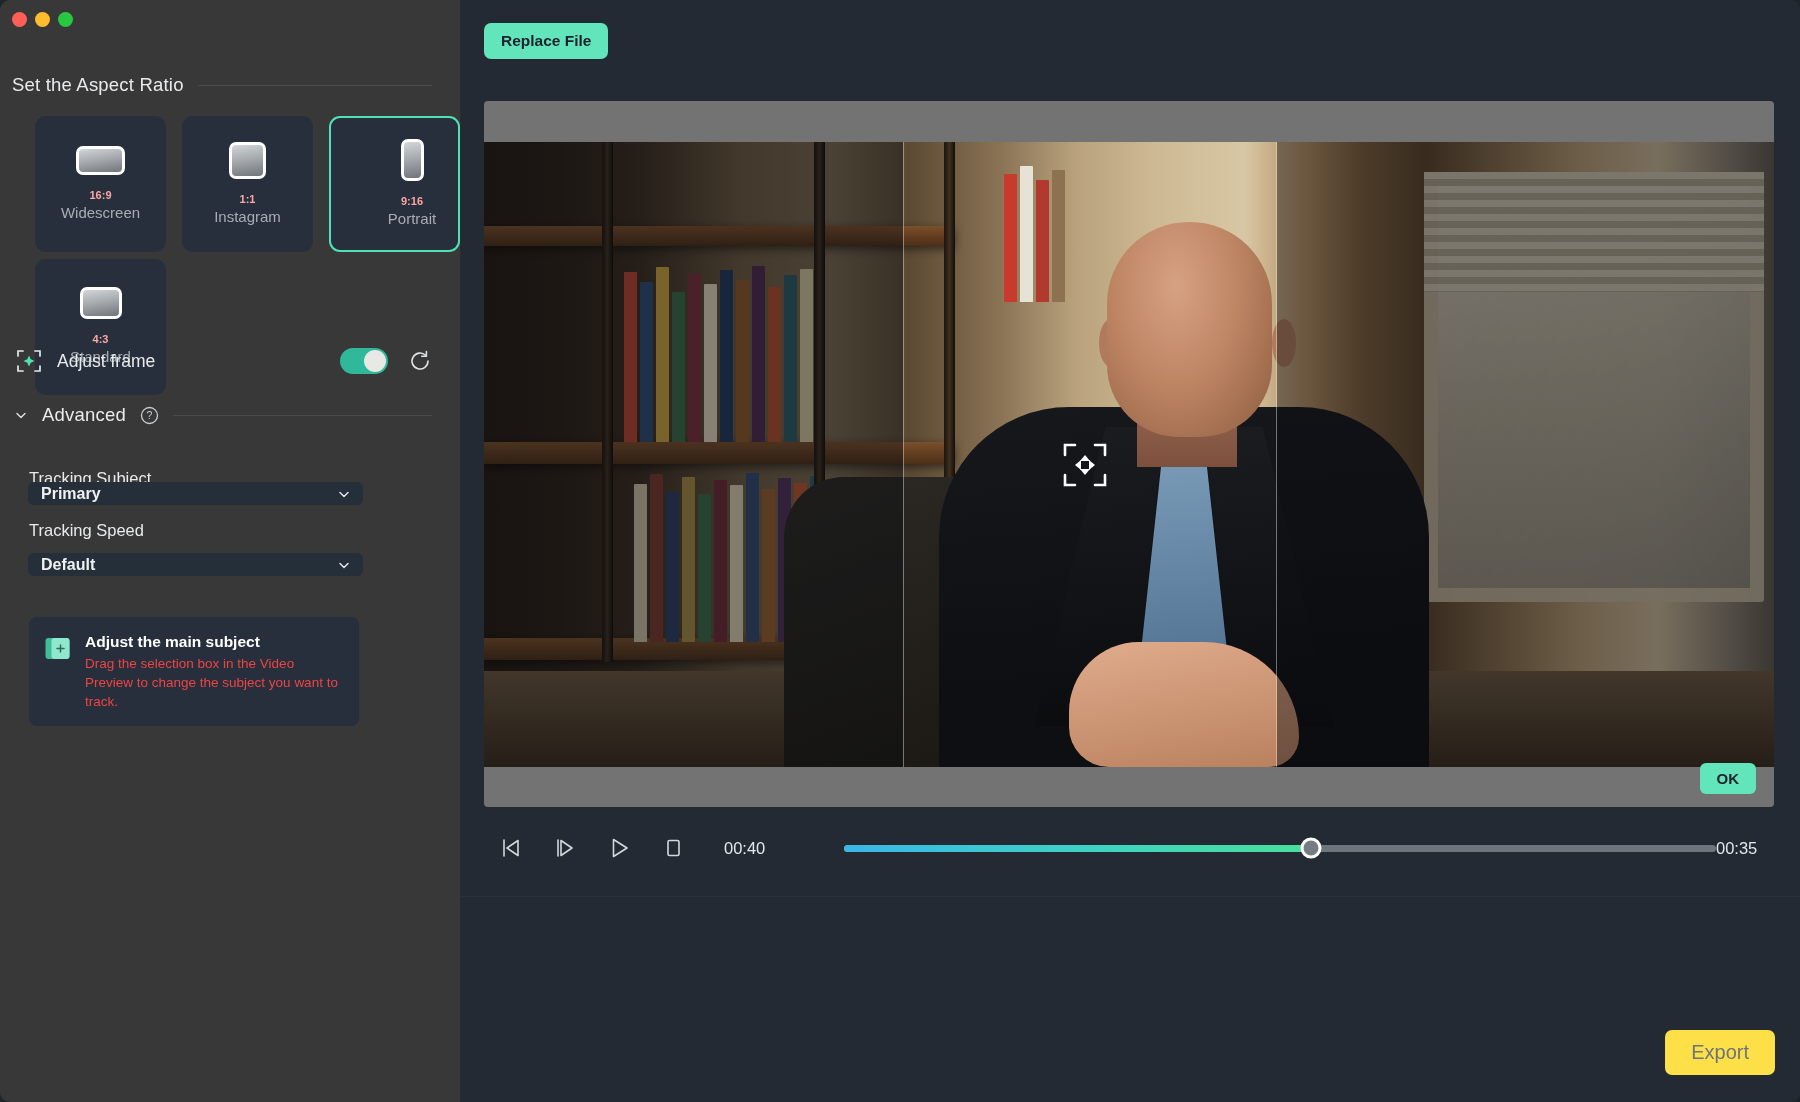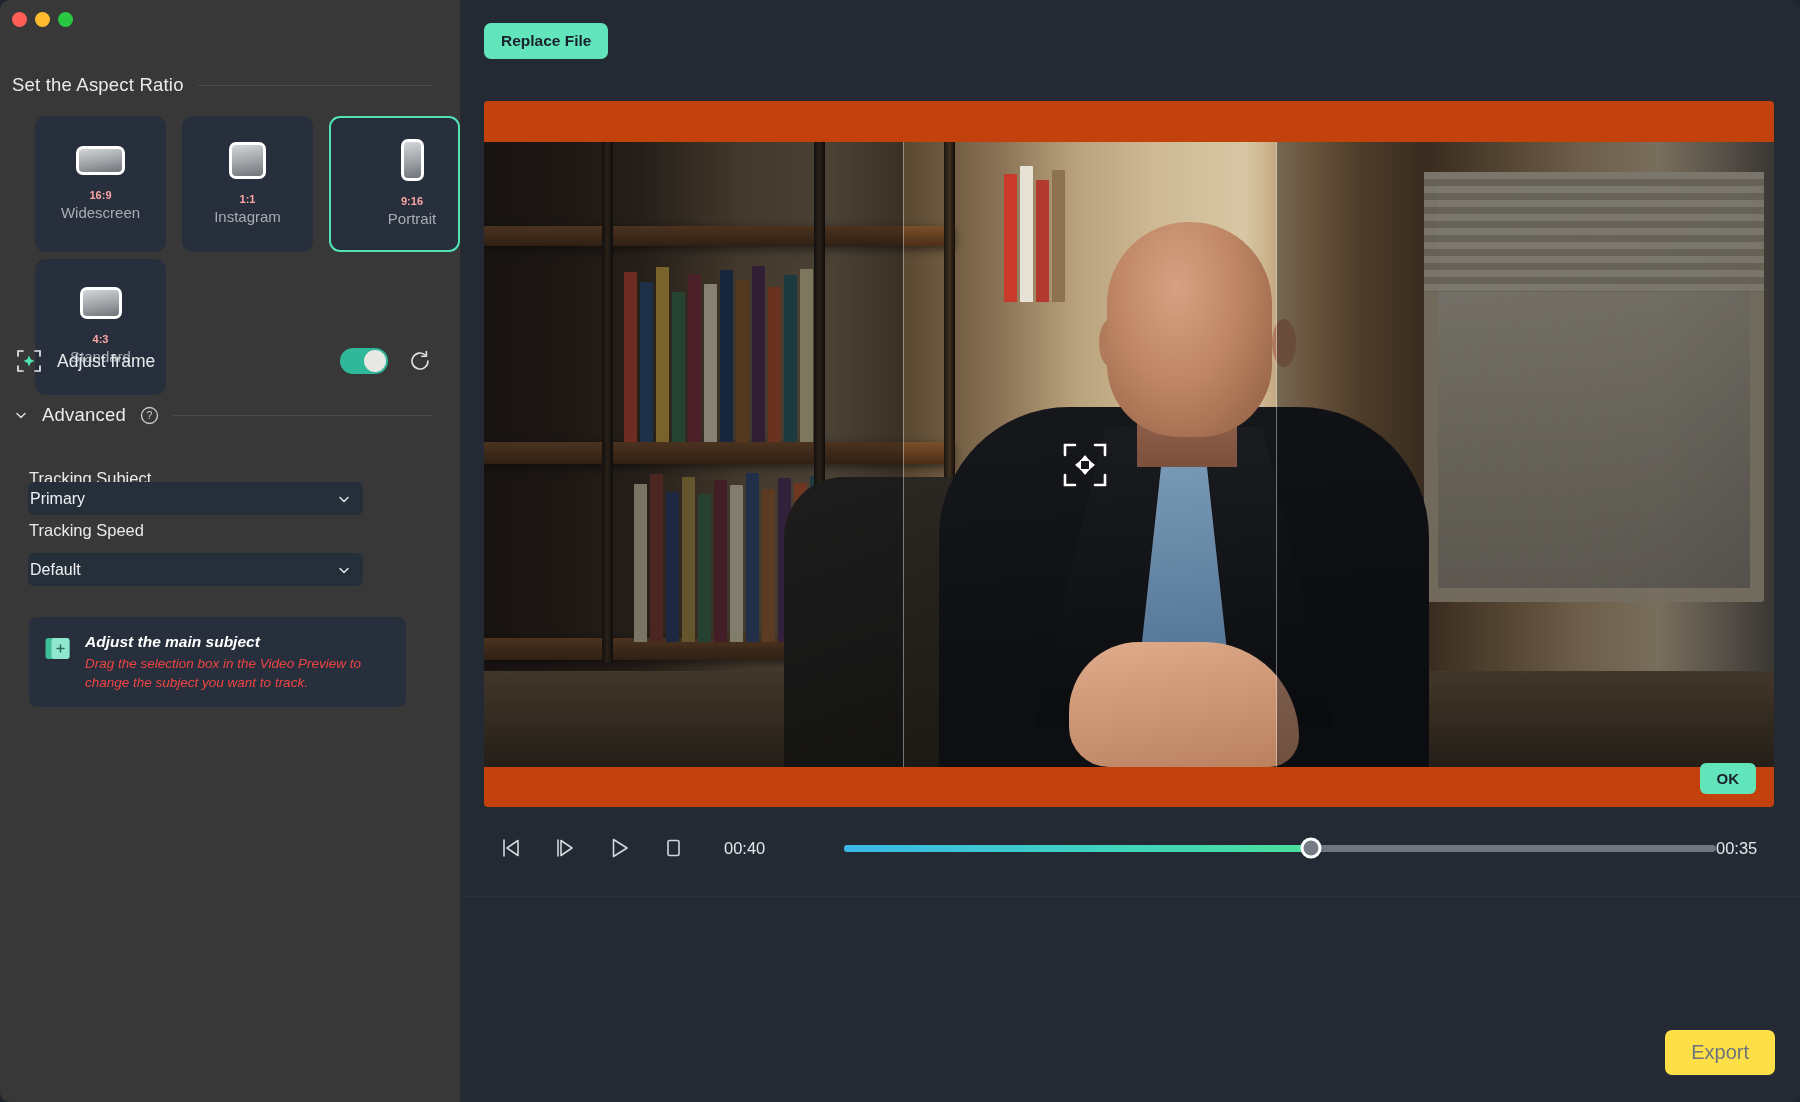--- a/index.html
+++ b/index.html
@@ -153,44 +153,44 @@
     color: #e9eaec;
     font-size: 16.5px;
   }
   #tracking-subject-label { top: 469px; text-align: right; }
   #tracking-speed-label   { top: 521px; }
 
   .select {
     position: absolute;
     left: 28px;
     width: 335px;
-    height: 33px;
+    height: 23px;
     background: #252f3a;
     border-radius: 6px;
     display: flex;
     align-items: center;
-    padding: 0 12px 0 2px;
-    cursor: pointer;
+    padding: 0 12px 0 13px;
+    cursor: pointer;
+    font-weight: bold;
   }
   #tracking-subject-select { top: 482px; }
   #tracking-speed-select   { top: 553px; }
   .select .val { color: #f0f1f3; font-size: 16px; }
   .select .chev { margin-left: auto; width: 14px; height: 14px; }
 
   
   .tip {
     position: absolute;
     left: 29px; top: 617px;
-    width: 377px;
+    width: 330px;
     background: #262f3b;
     border-radius: 8px;
     padding: 16px 14px 15px 15px;
     display: flex;
     gap: 14px;
-    font-style: italic;
   }
   .tip-icon {
     width: 27px; height: 27px;
     flex: 0 0 27px;
     margin-top: 2px;
   }
   .tip-title {
     color: #ffffff;
     font-size: 15.5px;
     font-weight: bold;
@@ -218,21 +218,21 @@
     border: none;
     border-radius: 7px;
     padding: 9px 17px;
     cursor: pointer;
   }
 
   .preview-wrap {
     position: absolute;
     top: 101px; left: 23px;
     width: 1290px; height: 706px;
-    background: #c2410c;
+    background: #737373;
     border-radius: 4px;
     overflow: hidden;
     padding-left: 13px;
   }
   .video-stage {
     position: absolute;
     top: 41px; left: 0;
     width: 1290px; height: 625px;
     overflow: hidden;
     background: #0c0a08;

